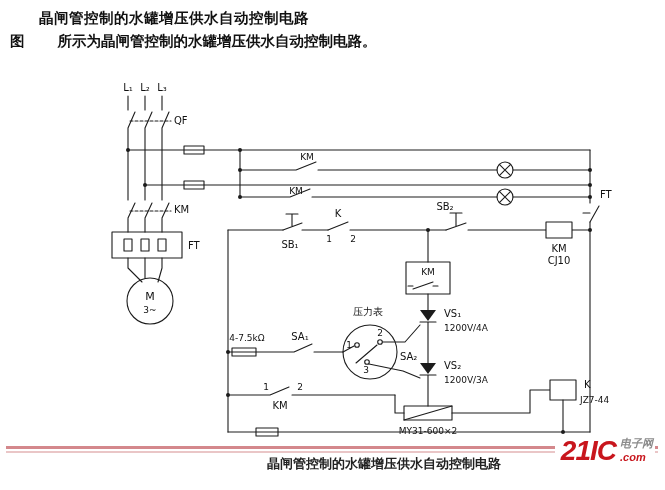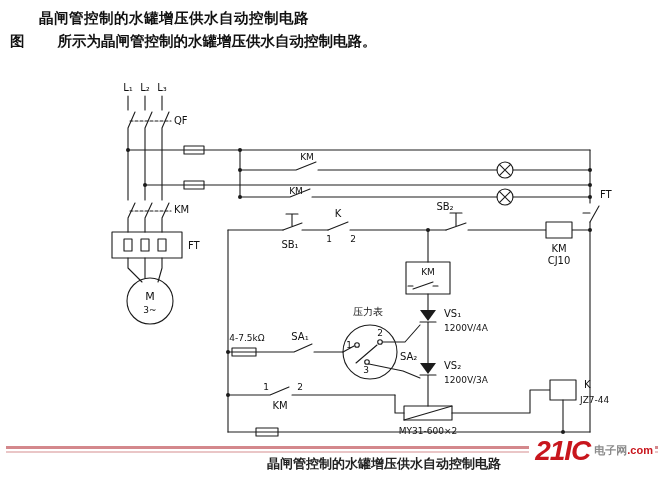--- a/index.html
+++ b/index.html
@@ -8,21 +8,21 @@
   .doc-title { position:absolute; left:39px; top:9px; font-size:14.5px; font-weight:bold; color:#111; letter-spacing:0.5px; white-space:nowrap; }
   .intro { position:absolute; left:10px; top:32px; font-size:14.5px; font-weight:bold; color:#111; white-space:nowrap; }
   .intro .intro-text { margin-left:33px; }
   svg.circuit { position:absolute; left:0; top:0; }
   svg text { font-family:"DejaVu Sans", sans-serif; fill:#111; }
   .rule-a { position:absolute; left:6px; width:652px; top:446px; height:3px; background:#d4888c; }
   .rule-b { position:absolute; left:6px; width:652px; top:451px; height:2px; background:#eac6c7; }
   .caption { position:absolute; left:267px; top:455px; font-size:13px; font-weight:bold; color:#222; white-space:nowrap; }
   .watermark { position:absolute; right:10px; top:437px; display:flex; align-items:center; background:#fff; padding:0 2px 0 6px;margin-left:41px; }
   .wm-brand { font-family:"Liberation Sans", sans-serif; font-size:28px; font-weight:bold; font-style:italic; color:#c8161d; line-height:1; letter-spacing:-1px; }
-  .wm-stack { display:flex; flex-direction:row; margin-left:4px; font-family:"Liberation Sans", sans-serif; font-size:11px; line-height:1.25; font-weight:bold; }
+  .wm-stack { display:flex; flex-direction:column; margin-left:4px; font-family:"Liberation Sans", sans-serif; font-size:11px; line-height:1.25; font-weight:bold;font-style:italic; }
   .wm-site { color:#8b8b8b; }
   .wm-domain { color:#c8161d; }
 </style>
 </head>
 <body>
 
 <div class="doc-title">晶闸管控制的水罐增压供水自动控制电路</div>
 <div class="intro">
   <span>图</span><span class="intro-text">所示为晶闸管控制的水罐增压供水自动控制电路。</span>
 </div>

